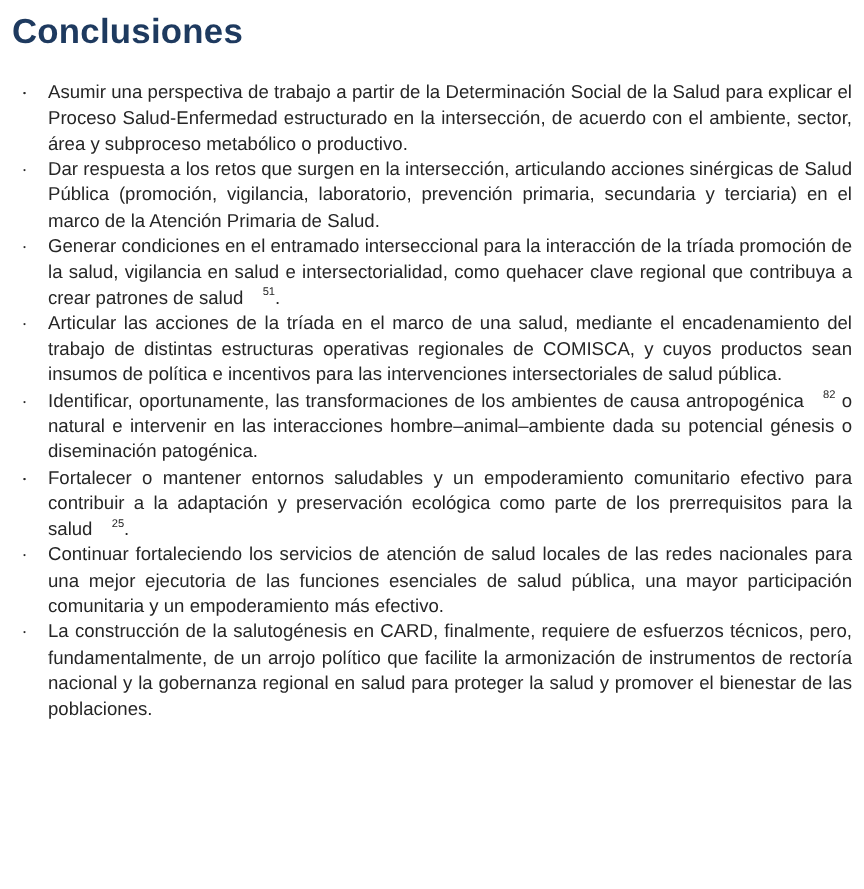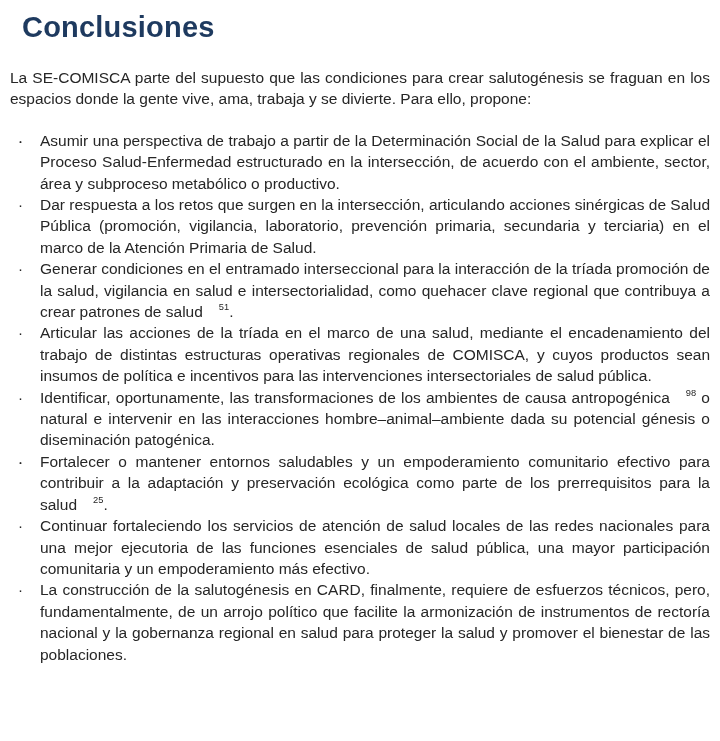--- a/index.html
+++ b/index.html
@@ -15,21 +15,21 @@
     color: var(--text-color, #262626);
   }
   .page {
     box-sizing: border-box;
     width: 720px;
     height: 741px;
     padding: 10px 10px 0 10px;
     background: var(--page-bg, #ffffff);
   }
   h1.page-title {
-    margin: 0 0 22px 12px;
+    margin: 0 0 22px 0;
     font-size: 29px;
     line-height: 1.2;
     font-weight: 700;
     letter-spacing: 0.2px;
     color: var(--title-color, #1e3a5f);
   }
   p.intro {
     margin: 0 0 20px 0;
     font-size: 15.5px;
     line-height: 21.5px;
@@ -65,27 +65,26 @@
     vertical-align: super;
     padding-left: 16px;
   }
 </style>
 </head>
 <body>
 
 <div class="page">
   <h1 class="page-title">Conclusiones</h1>
 
-  <p class="intro">La SE-COMISCA parte del supuesto que las condiciones para crear salutogénesis se fraguan en los espacios donde la gente vive, ama, trabaja y se divierte. Para ello, propone:</p>
 
   <ul class="bullets">
       <li><span class="bullet-marker">·</span></li>
       <li><span class="bullet-marker">·</span><span>Asumir una perspectiva de trabajo a partir de la Determinación Social de la Salud para explicar el Proceso Salud-Enfermedad estructurado en la intersección, de acuerdo con el ambiente, sector, área y subproceso metabólico o productivo.</span></li>
       <li><span class="bullet-marker">·</span><span>Dar respuesta a los retos que surgen en la intersección, articulando acciones sinérgicas de Salud Pública (promoción, vigilancia, laboratorio, prevención primaria, secundaria y terciaria) en el marco de la Atención Primaria de Salud.</span></li>
       <li><span class="bullet-marker">·</span><span>Generar condiciones en el entramado interseccional para la interacción de la tríada promoción de la salud, vigilancia en salud e intersectorialidad, como quehacer clave regional que contribuya a crear patrones de salud<sup>51</sup>.</span></li>
       <li><span class="bullet-marker">·</span><span>Articular las acciones de la tríada en el marco de una salud, mediante el encadenamiento del trabajo de distintas estructuras operativas regionales de COMISCA, y cuyos productos sean insumos de política e incentivos para las intervenciones intersectoriales de salud pública.</span></li>
-      <li><span class="bullet-marker">·</span><span>Identificar, oportunamente, las transformaciones de los ambientes de causa antropogénica<sup>98</sup> o natural e intervenir en las interacciones hombre–animal–ambiente dada su potencial génesis o diseminación patogénica.</span></li>
+      <li><span class="bullet-marker">·</span><span>Identificar, oportunamente, las transformaciones de los ambientes de causa antropogénica<sup>82</sup> o natural e intervenir en las interacciones hombre–animal–ambiente dada su potencial génesis o diseminación patogénica.</span></li>
       <li><span class="bullet-marker">·</span></li>
       <li><span class="bullet-marker">·</span><span>Fortalecer o mantener entornos saludables y un empoderamiento comunitario efectivo para contribuir a la adaptación y preservación ecológica como parte de los prerrequisitos para la salud<sup>25</sup>.</span></li>
       <li><span class="bullet-marker">·</span><span>Continuar fortaleciendo los servicios de atención de salud locales de las redes nacionales para una mejor ejecutoria de las funciones esenciales de salud pública, una mayor participación comunitaria y un empoderamiento más efectivo.</span></li>
       <li><span class="bullet-marker">·</span><span>La construcción de la salutogénesis en CARD, finalmente, requiere de esfuerzos técnicos, pero, fundamentalmente, de un arrojo político que facilite la armonización de instrumentos de rectoría nacional y la gobernanza regional en salud para proteger la salud y promover el bienestar de las poblaciones.</span></li>
     </ul>
 </div>
 
 </body></html>

